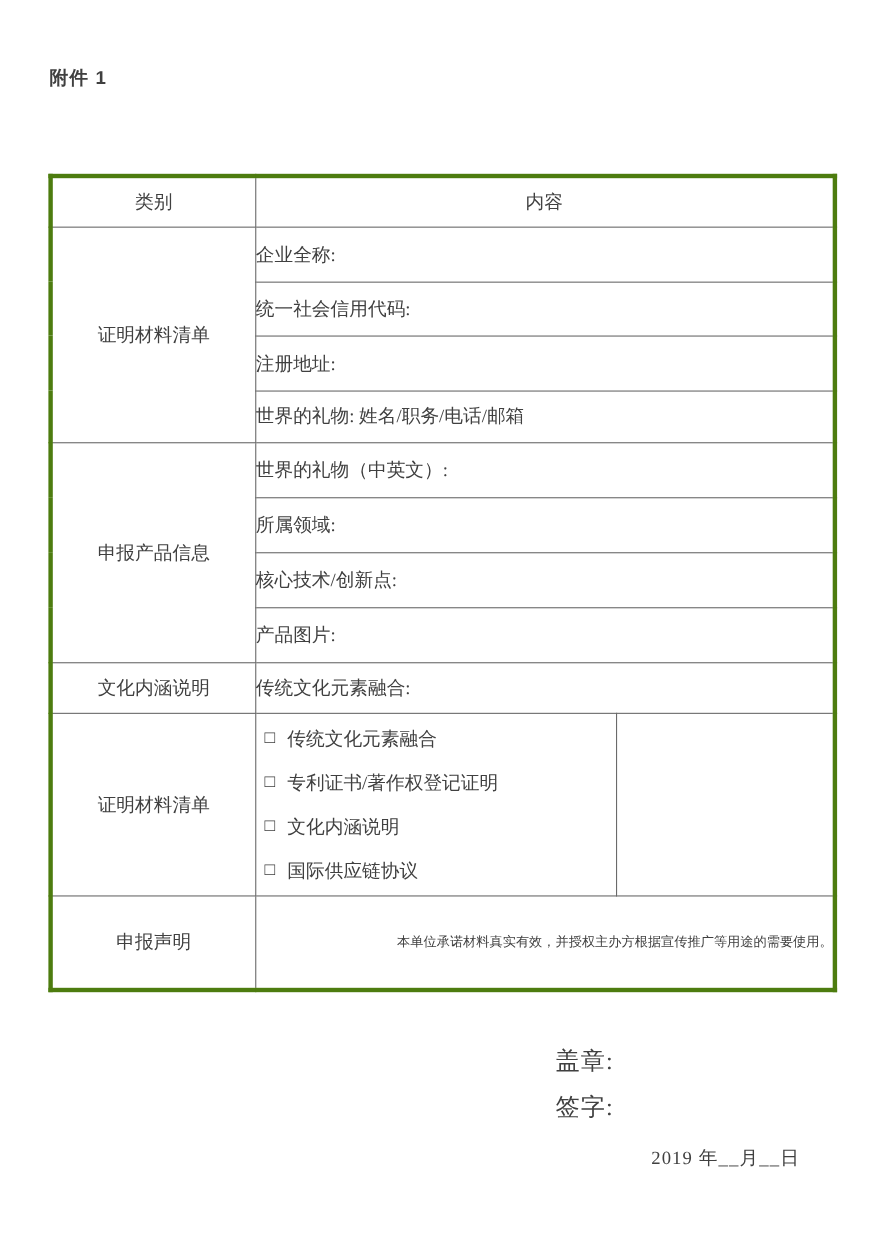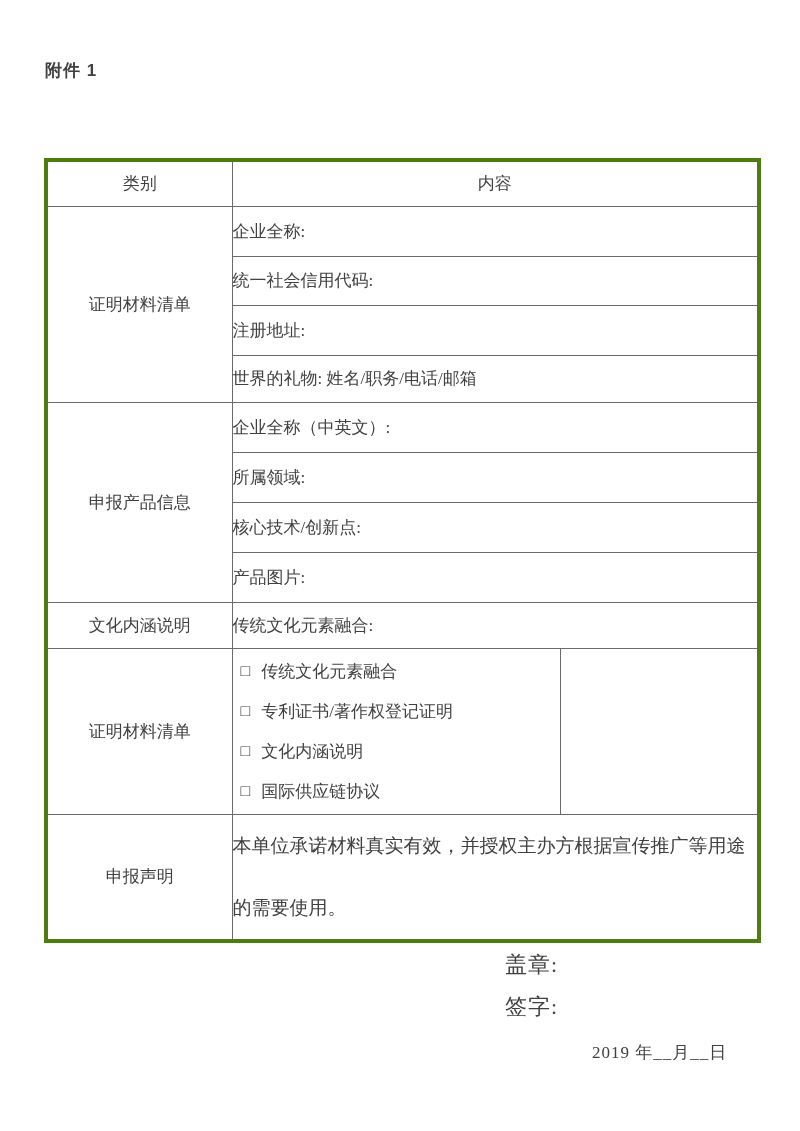--- a/index.html
+++ b/index.html
@@ -82,24 +82,24 @@
     display: flex;
     align-items: center;
     font-size: 17px;
   }
   .check-box {
     font-size: 16px;
     margin-right: 11px;
     line-height: 1;
   }
   .decl {
-    text-align: left;
+    text-align: right;
     vertical-align: middle;
     padding: 2px 6px 2px 8px;
-    font-size: 19px;
+    font-size: 12px;
     line-height: 62px;
   }
   .r-header { height: 46px; }
   .r50 { height: 50px; }
   .r49 { height: 49px; font-family: Liberation Serif, serif; }
   .r47 { height: 47px; }
   .r46 { height: 46px; }
   .r166 { height: 166px; }
   .r86 { height: 86px; }
   .footer-item {
@@ -140,21 +140,21 @@
       </tr>
       <tr class="r50">
         <td class="field" colspan="2">注册地址:</td>
       </tr>
       <tr class="r47">
         <td class="field" colspan="2">世界的礼物: 姓名/职务/电话/邮箱</td>
       </tr>
 
       <tr class="r50">
         <td class="cat" rowspan="4">申报产品信息</td>
-        <td class="field" colspan="2">企业全称（中英文）:</td>
+        <td class="field" colspan="2">世界的礼物（中英文）:</td>
       </tr>
       <tr class="r50">
         <td class="field" colspan="2">所属领域:</td>
       </tr>
       <tr class="r50">
         <td class="field" colspan="2">核心技术/创新点:</td>
       </tr>
       <tr class="r50">
         <td class="field" colspan="2">产品图片:</td>
       </tr>

